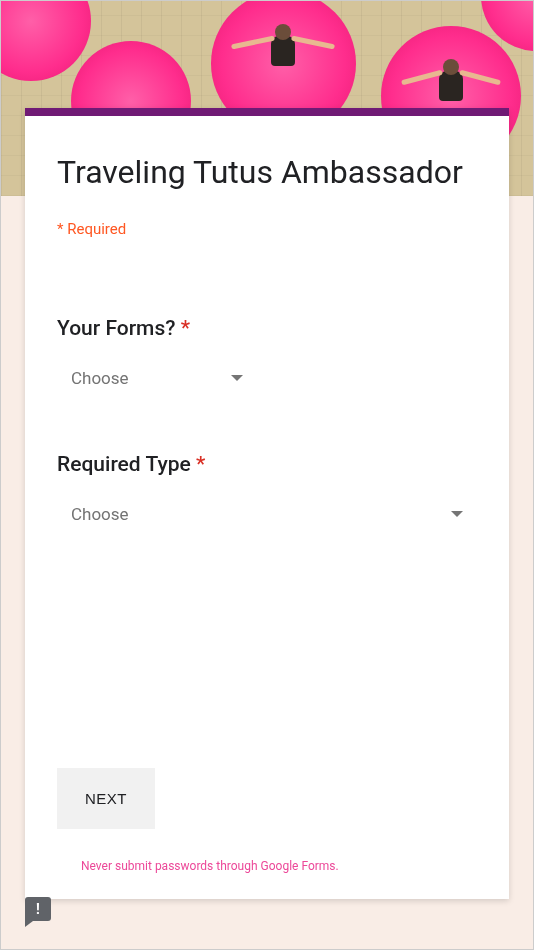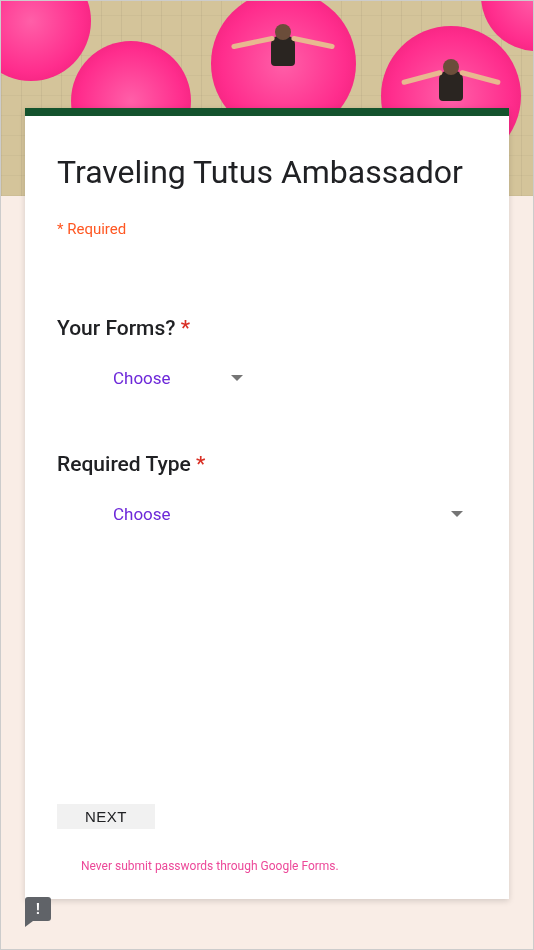--- a/index.html
+++ b/index.html
@@ -39,21 +39,21 @@
       width: 16px; height: 16px; border-radius: 50%;
       background: #6b4d3a;
     }
     .arm { position: absolute; background: #e8b890; height: 5px; border-radius: 3px; }
     .form-card {
       position: absolute;
       top: 107px;
       left: 24px; right: 24px;
       bottom: 50px;
       background: #fff;
-      border-top: 8px solid #14532d;
+      border-top: 8px solid #701a75;
       box-shadow: 0 2px 6px rgba(0,0,0,0.15);
       padding: 36px 32px 24px 32px;
       display: flex;
       flex-direction: column;
     }
     .title {
       font-size: 32px;
       font-weight: 400;
       color: #202124;
       line-height: 1.25;
@@ -79,34 +79,33 @@
       align-items: center;
       justify-content: space-between;
       padding: 8px 14px;
       cursor: pointer;
       min-height: 36px;
     }
     .dropdown.narrow { width: 200px; }
     .dropdown.wide { width: 100%; }
     .dropdown-text {
       font-size: 17px;
-      color: #6d28d9;
-      margin-left: 42px;
+      color: #737373;
     }
     .caret {
       width: 0; height: 0;
       border-left: 6px solid transparent;
       border-right: 6px solid transparent;
       border-top: 6px solid #757575;
     }
     .spacer { flex: 1; }
     .next-btn {
       background: #f1f1f1;
       border: none;
-      padding: 4px 28px;
+      padding: 22px 28px;
       font-size: 15px;
       font-weight: 500;
       letter-spacing: 0.5px;
       color: #202124;
       cursor: pointer;
       width: fit-content;
       margin-bottom: 28px;
     }
     .footer-note {
       font-size: 12px;

